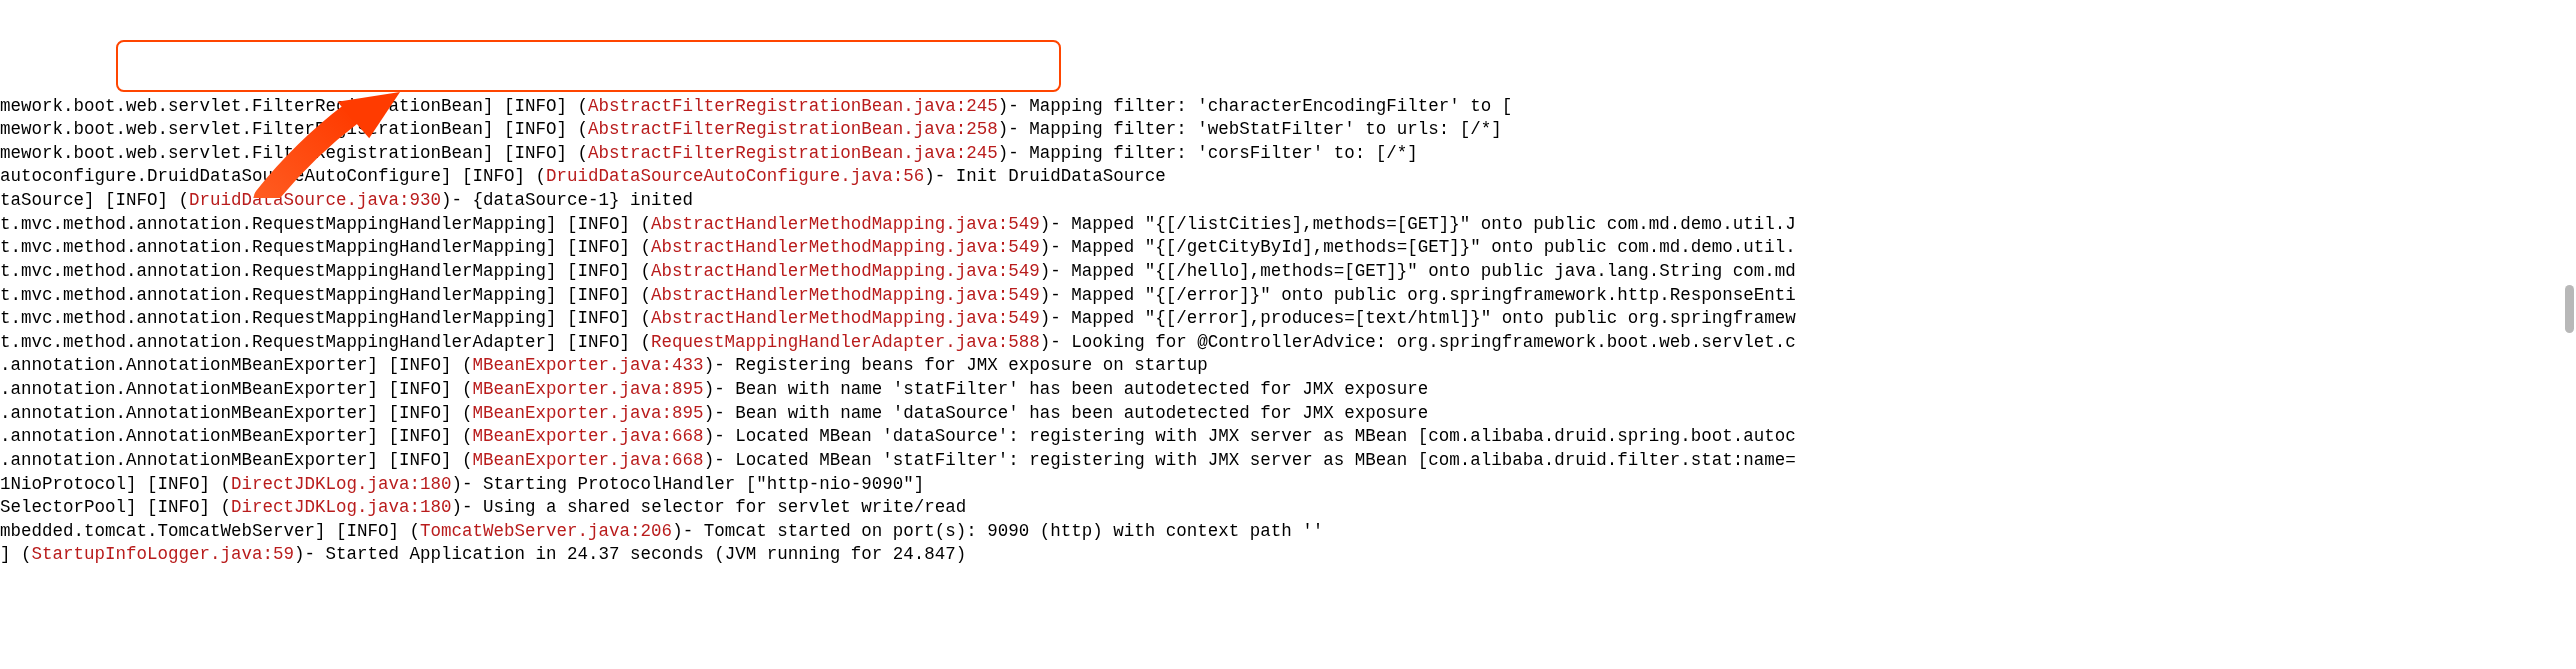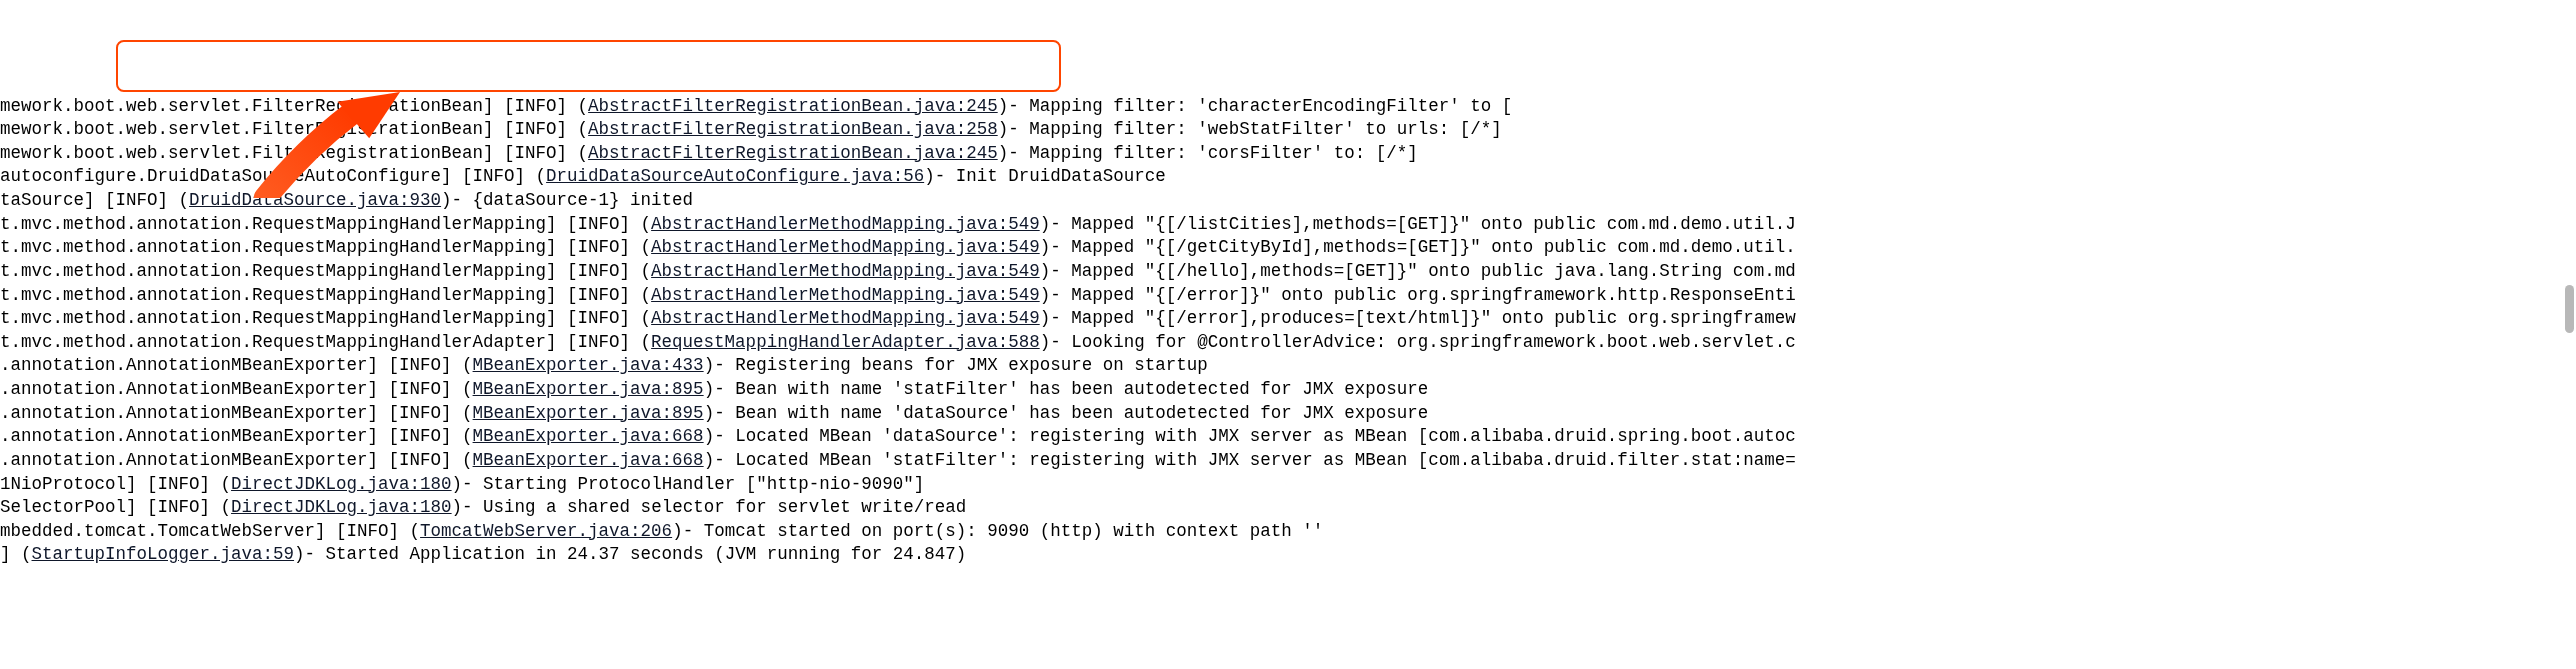--- a/index.html
+++ b/index.html
@@ -16,22 +16,21 @@
     height: 669px;
   }
   .log-container {
     padding: 0;
   }
   .log-line {
     display: block;
     white-space: pre;
   }
   .link {
-    color: #0f172a;
-    text-decoration: underline;
+    color: #b91c1c;
     cursor: pointer;
   }
   .highlight-box {
     position: absolute;
     border: 2.9px solid #ff4500;
     border-radius: 7.7px;
     pointer-events: none;
     z-index: 10;
     top: 40px;
     left: 116px;

